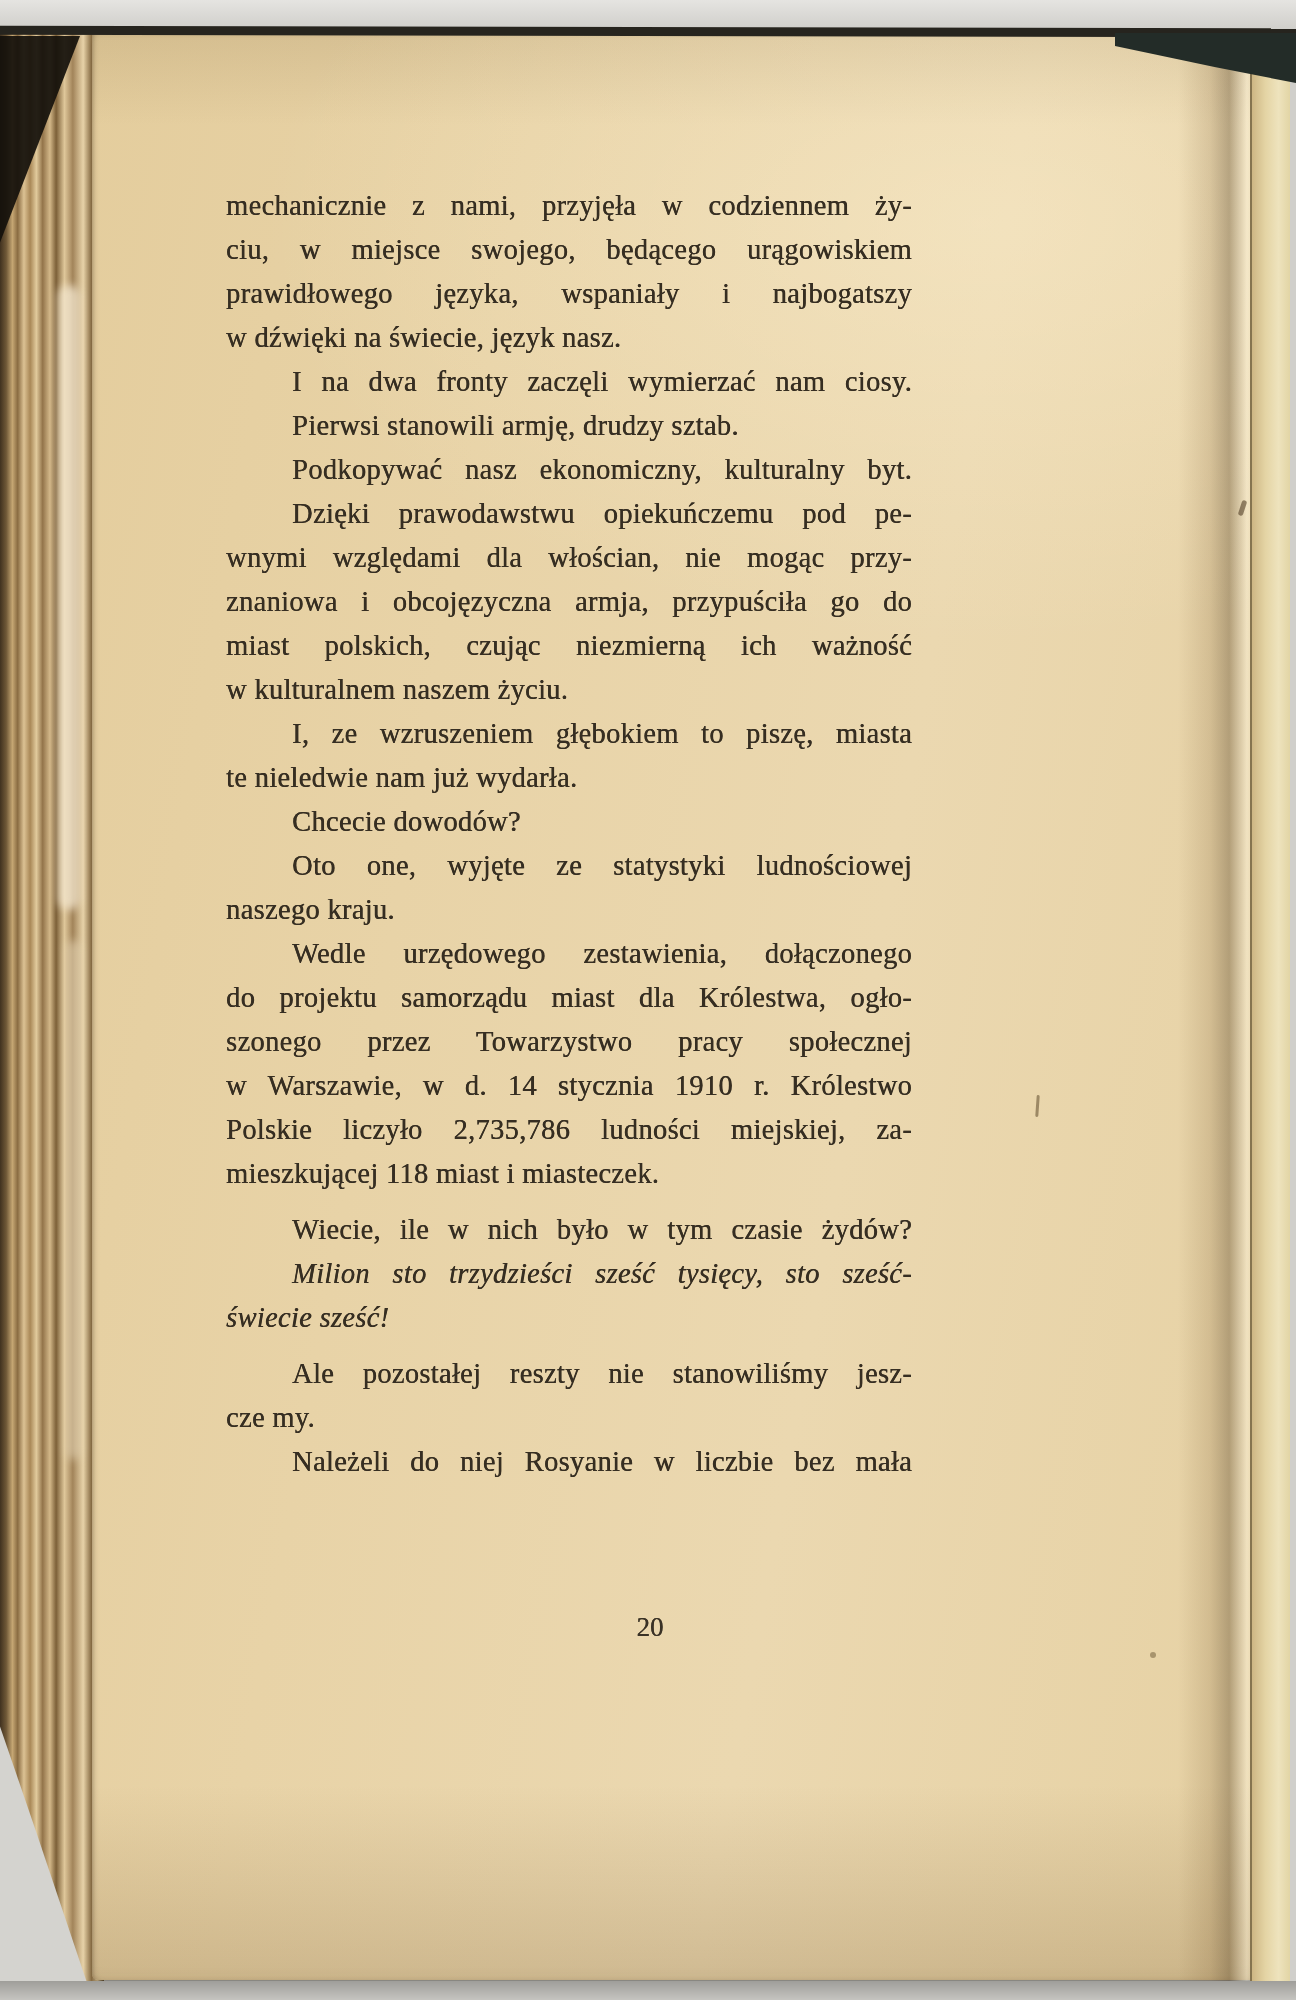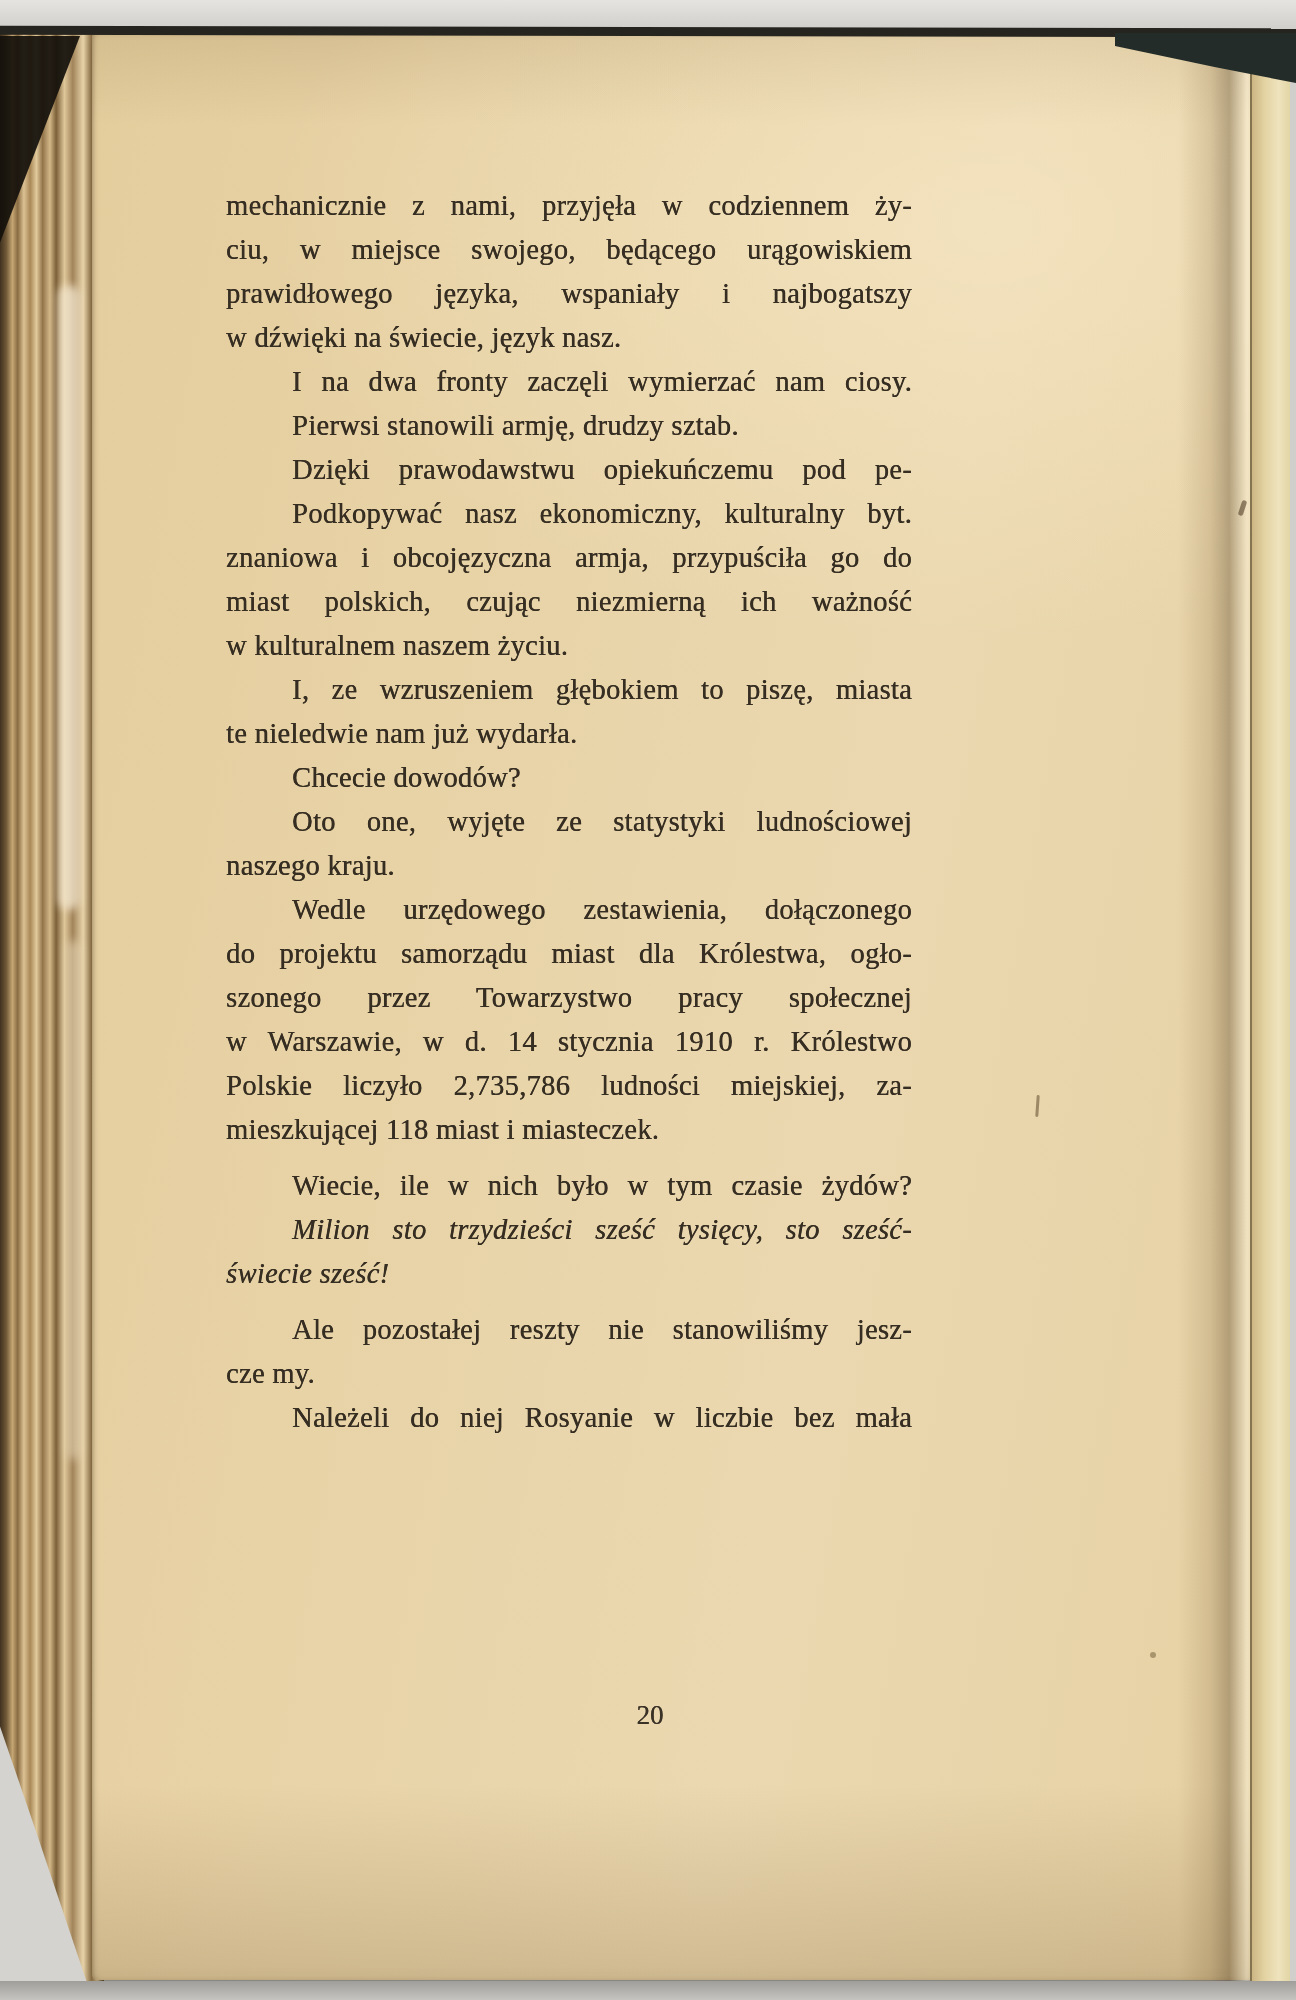--- a/index.html
+++ b/index.html
@@ -63,21 +63,21 @@
 
   
   .textblock{left:226px;top:184px;width:686px;z-index:5;color:#362e22;
     font-size:28.5px;line-height:44px;letter-spacing:.3px;
     text-shadow:.35px 0 0 currentColor;}
   .ln{text-align:left;}
   .ln.j{text-align:justify;text-align-last:justify;}
   .ln.ind{text-indent:66px;}
   .ln.it{font-style:italic;}
   .ln.gap{margin-top:12px;}
-  .pagenum{left:540px;top:1700px;width:220px;z-index:5;color:#3a3226;
+  .pagenum{left:540px;top:1612px;width:220px;z-index:5;color:#3a3226;
     font-size:27px;text-align:center;text-shadow:.3px 0 0 currentColor;}
 </style>
 </head>
 <body>
 
 <div class="app">
 
   <div class="abs right-grey"></div>
   <div class="abs left-stack"></div>
   <div class="abs left-dark-top"></div>
@@ -98,22 +98,23 @@
   <div class="abs speck-b"></div>
   <div class="abs speck-c"></div>
 
   <div class="abs textblock">
     <div class="ln j">mechanicznie z nami, przyjęła w codziennem ży-</div>
     <div class="ln j">ciu, w miejsce swojego, będącego urągowiskiem</div>
     <div class="ln j">prawidłowego języka, wspaniały i najbogatszy</div>
     <div class="ln">w dźwięki na świecie, język nasz.</div>
     <div class="ln ind j">I na dwa fronty zaczęli wymierzać nam ciosy.</div>
     <div class="ln ind">Pierwsi stanowili armję, drudzy sztab.</div>
+    <div class="ln ind j">Podkopywać nasz ekonomiczny, kulturalny byt.</div>
     <div class="ln ind j">Dzięki prawodawstwu opiekuńczemu pod pe-</div>
-    <div class="ln ind j">Podkopywać nasz ekonomiczny, kulturalny byt.</div>
+    <div class="ln j">wnymi względami dla włościan, nie mogąc przy-</div>
     <div class="ln j">znaniowa i obcojęzyczna armja, przypuściła go do</div>
     <div class="ln j">miast polskich, czując niezmierną ich ważność</div>
     <div class="ln">w kulturalnem naszem życiu.</div>
     <div class="ln ind j">I, ze wzruszeniem głębokiem to piszę, miasta</div>
     <div class="ln">te nieledwie nam już wydarła.</div>
     <div class="ln ind">Chcecie dowodów?</div>
     <div class="ln ind j">Oto one, wyjęte ze statystyki ludnościowej</div>
     <div class="ln">naszego kraju.</div>
     <div class="ln ind j">Wedle urzędowego zestawienia, dołączonego</div>
     <div class="ln j">do projektu samorządu miast dla Królestwa, ogło-</div>

